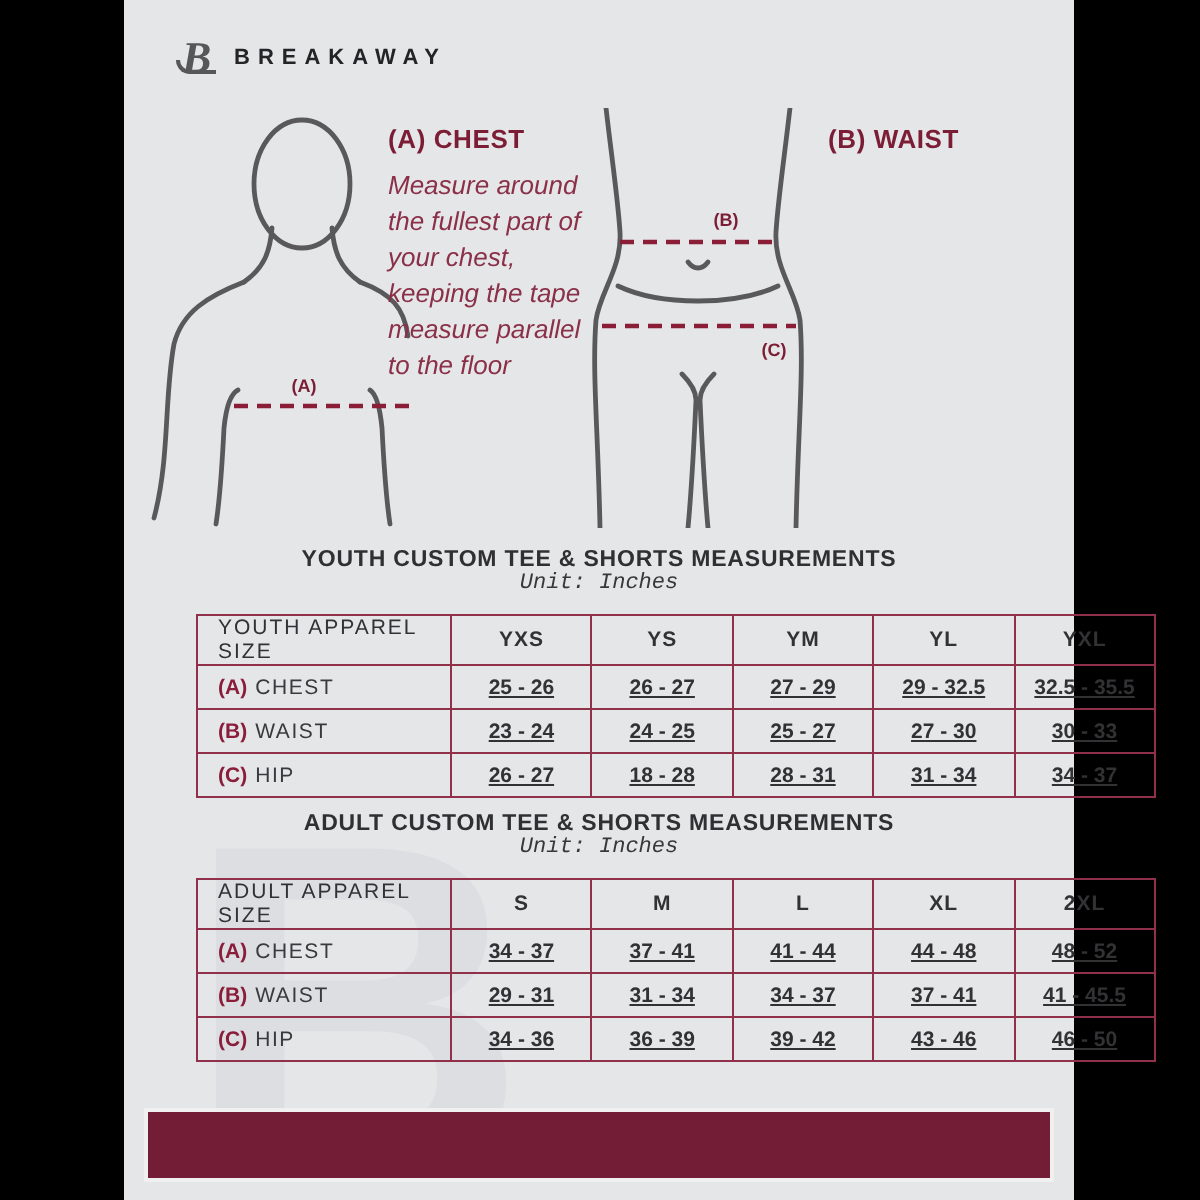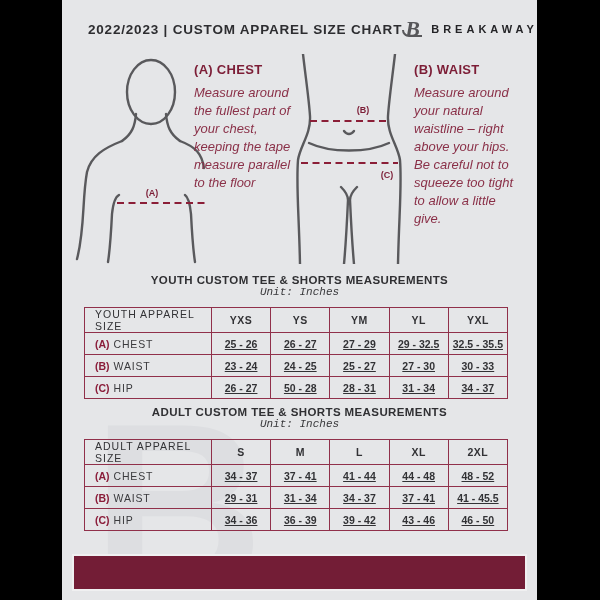--- a/index.html
+++ b/index.html
@@ -46,21 +46,21 @@
   .guide-hips  { left:352px; top:166px; width:118px; }
 
   
   .section-head { position:absolute; left:0; right:0; text-align:center; }
   .section-head .t { font-size:11.5px; font-weight:bold; letter-spacing:0.4px; color:#303033; }
   .section-head .u { font-size:11px; font-style:italic; color:#38383b; margin-top:0;font-family:Liberation Mono, monospace; }
   .youth-head { top:274px; }
   .adult-head { top:406px;text-align:center; }
 
   
-  table.size-table { position:absolute; left:22px; width:424px; border-collapse:collapse;
+  table.size-table { position:absolute; left:36px; width:480px; border-collapse:collapse;
     table-layout:fixed; background:transparent; }
   .youth-table { top:307px; }
   .adult-table { top:439px;border-radius:29px; }
   table.size-table col.c0 { width:127px; }
   table.size-table td { border:1px solid #90304a; height:22px; text-align:center;
     font-size:10.5px; color:#323235; vertical-align:middle; }
   table.size-table tr.hdr td { height:23px; }
   table.size-table td.lbl { text-align:left; padding-left:10px; }
   td.size-head { font-weight:bold; font-size:11px; color:#2e2e31; letter-spacing:0.5px; }
   td.apparel-label { font-size:10.5px; letter-spacing:1px; color:#47474a; }
@@ -82,21 +82,20 @@
 <div class="stage">
   <div class="band band-left"></div>
   <div class="band band-right"></div>
 
   <div class="doc">
     <div class="watermark">B</div>
 
     <div class="layer">
 
       <div class="header-bar">
-        <div class="doc-title">2022/2023  |  CUSTOM APPAREL SIZE CHART</div>
         <div class="brand-group">
           <div class="logo-b">
             <span class="glyph">B</span>
             <span class="swoosh"></span>
           </div>
           <div class="brand-name">BREAKAWAY</div>
         </div>
       </div>
 
       <svg class="fig fig-torso" viewBox="0 0 132 210">
@@ -123,21 +122,20 @@
         <line class="dash" x1="13" y1="109" x2="110" y2="109"></line>
         <text class="dlabel" x="99" y="124" text-anchor="middle">(C)</text>
       </svg>
 
       <div class="guide guide-chest">
         <h3>(A) CHEST</h3>
         <p>Measure around the fullest part of your chest, keeping the tape measure parallel to the floor</p>
       </div>
       <div class="guide guide-waist">
         <h3>(B) WAIST</h3>
-        <p>Measure around your natural waistline – right above your hips. Be careful not to squeeze too tight to allow a little give.</p>
       </div>
 
       <div class="section-head youth-head">
         <div class="t">YOUTH CUSTOM TEE &amp; SHORTS MEASUREMENTS</div>
         <div class="u">Unit: Inches</div>
       </div>
       <table class="size-table youth-table">
         <colgroup>
             <col class="c0">
             <col>
@@ -167,21 +165,21 @@
           <td class="lbl"><span class="mk">(B)</span><span class="rl">WAIST</span></td>
           <td class="val">23 - 24</td>
           <td class="val">24 - 25</td>
           <td class="val">25 - 27</td>
           <td class="val">27 - 30</td>
           <td class="val">30 - 33</td>
         </tr>
         <tr>
           <td class="lbl"><span class="mk">(C)</span><span class="rl">HIP</span></td>
           <td class="val">26 - 27</td>
-          <td class="val">50 - 28</td>
+          <td class="val">18 - 28</td>
           <td class="val">28 - 31</td>
           <td class="val">31 - 34</td>
           <td class="val">34 - 37</td>
         </tr>
       </tbody>
         </table>
 
       <div class="section-head adult-head">
         <div class="t">ADULT CUSTOM TEE &amp; SHORTS MEASUREMENTS</div>
         <div class="u">Unit: Inches</div>

